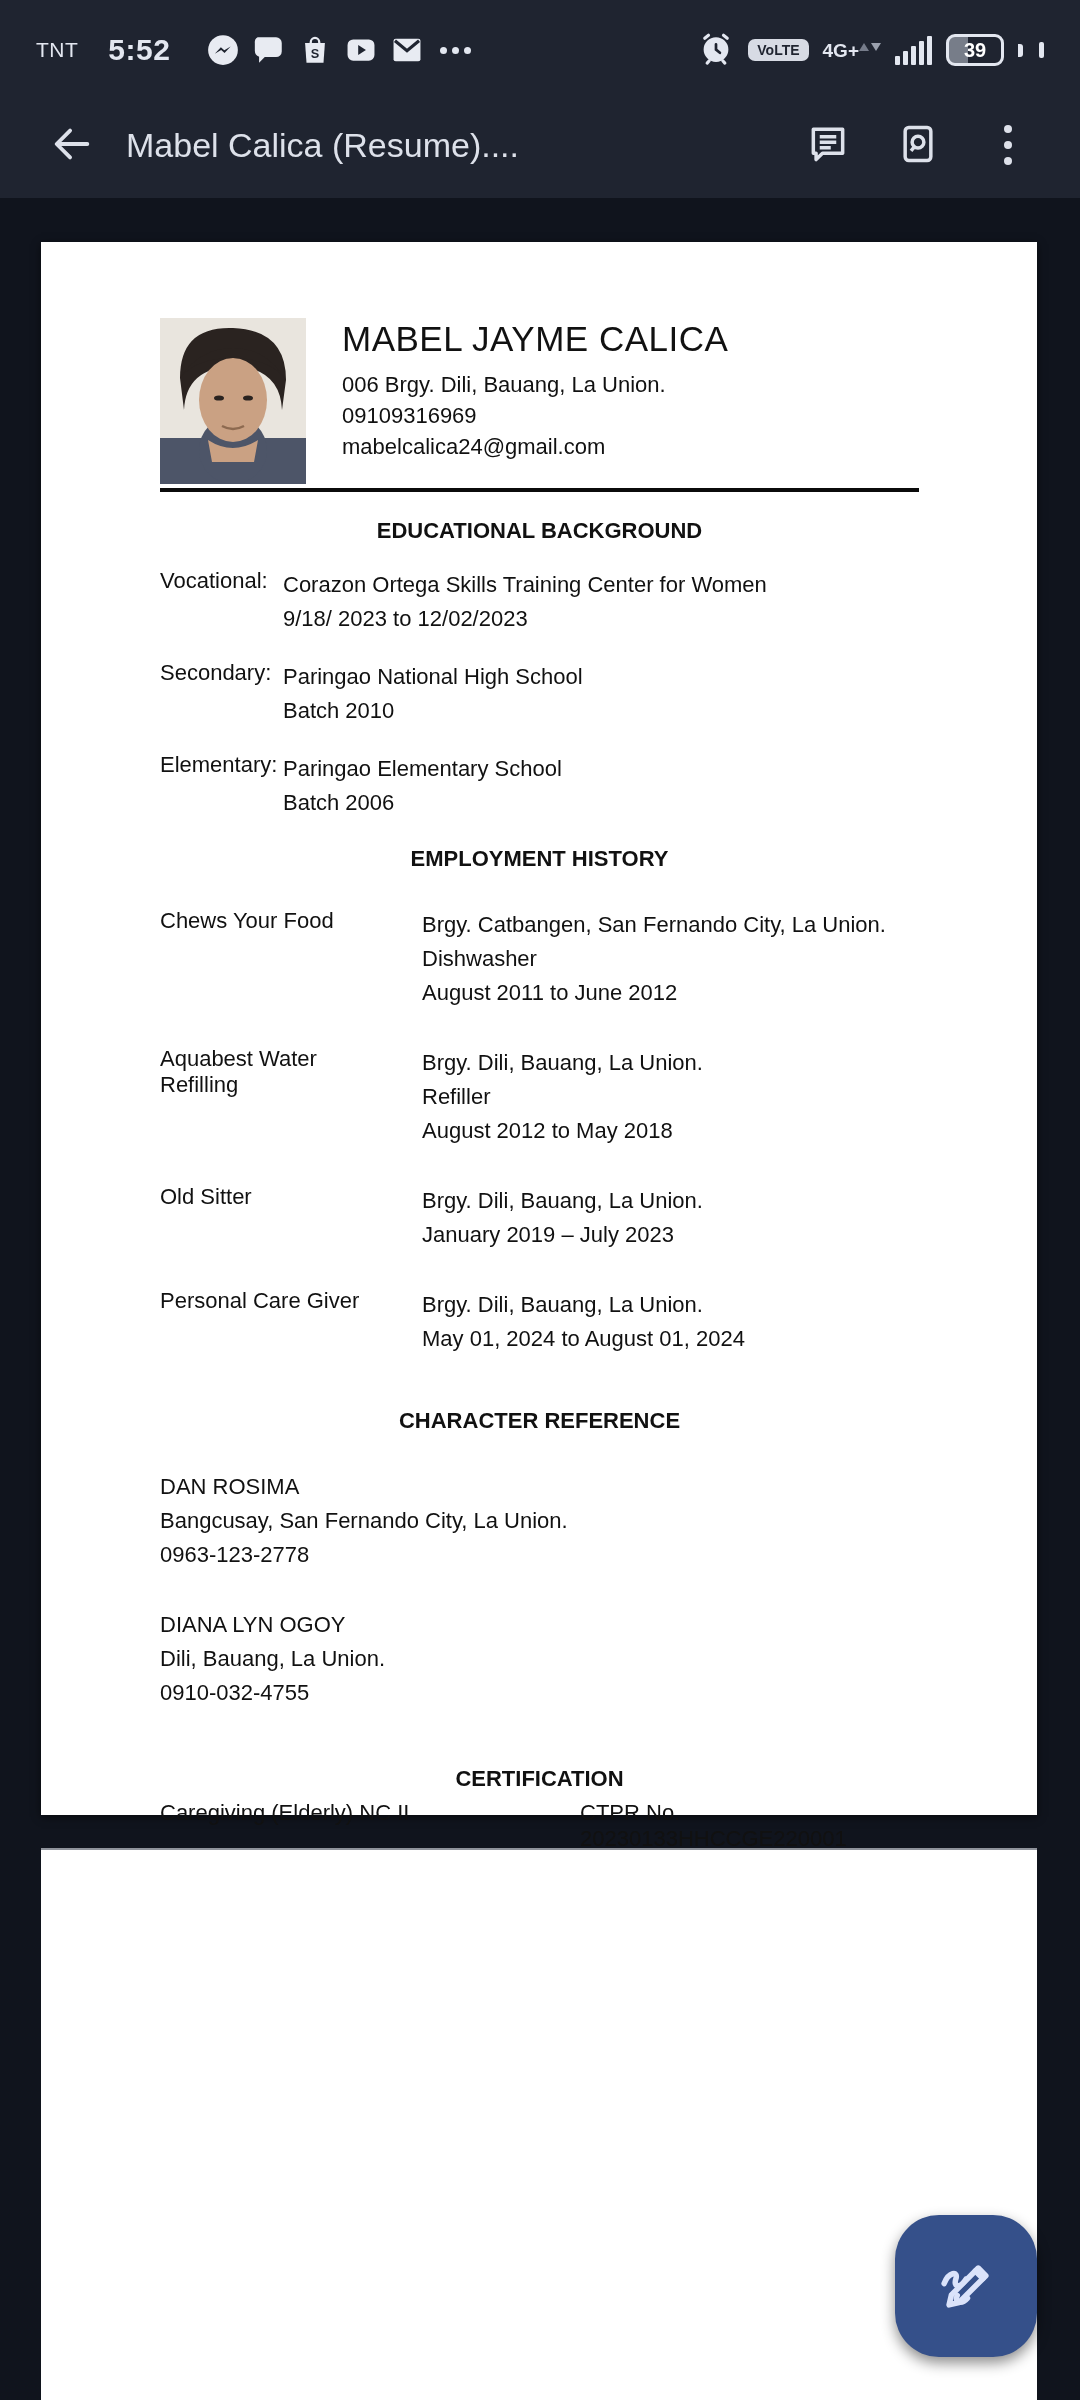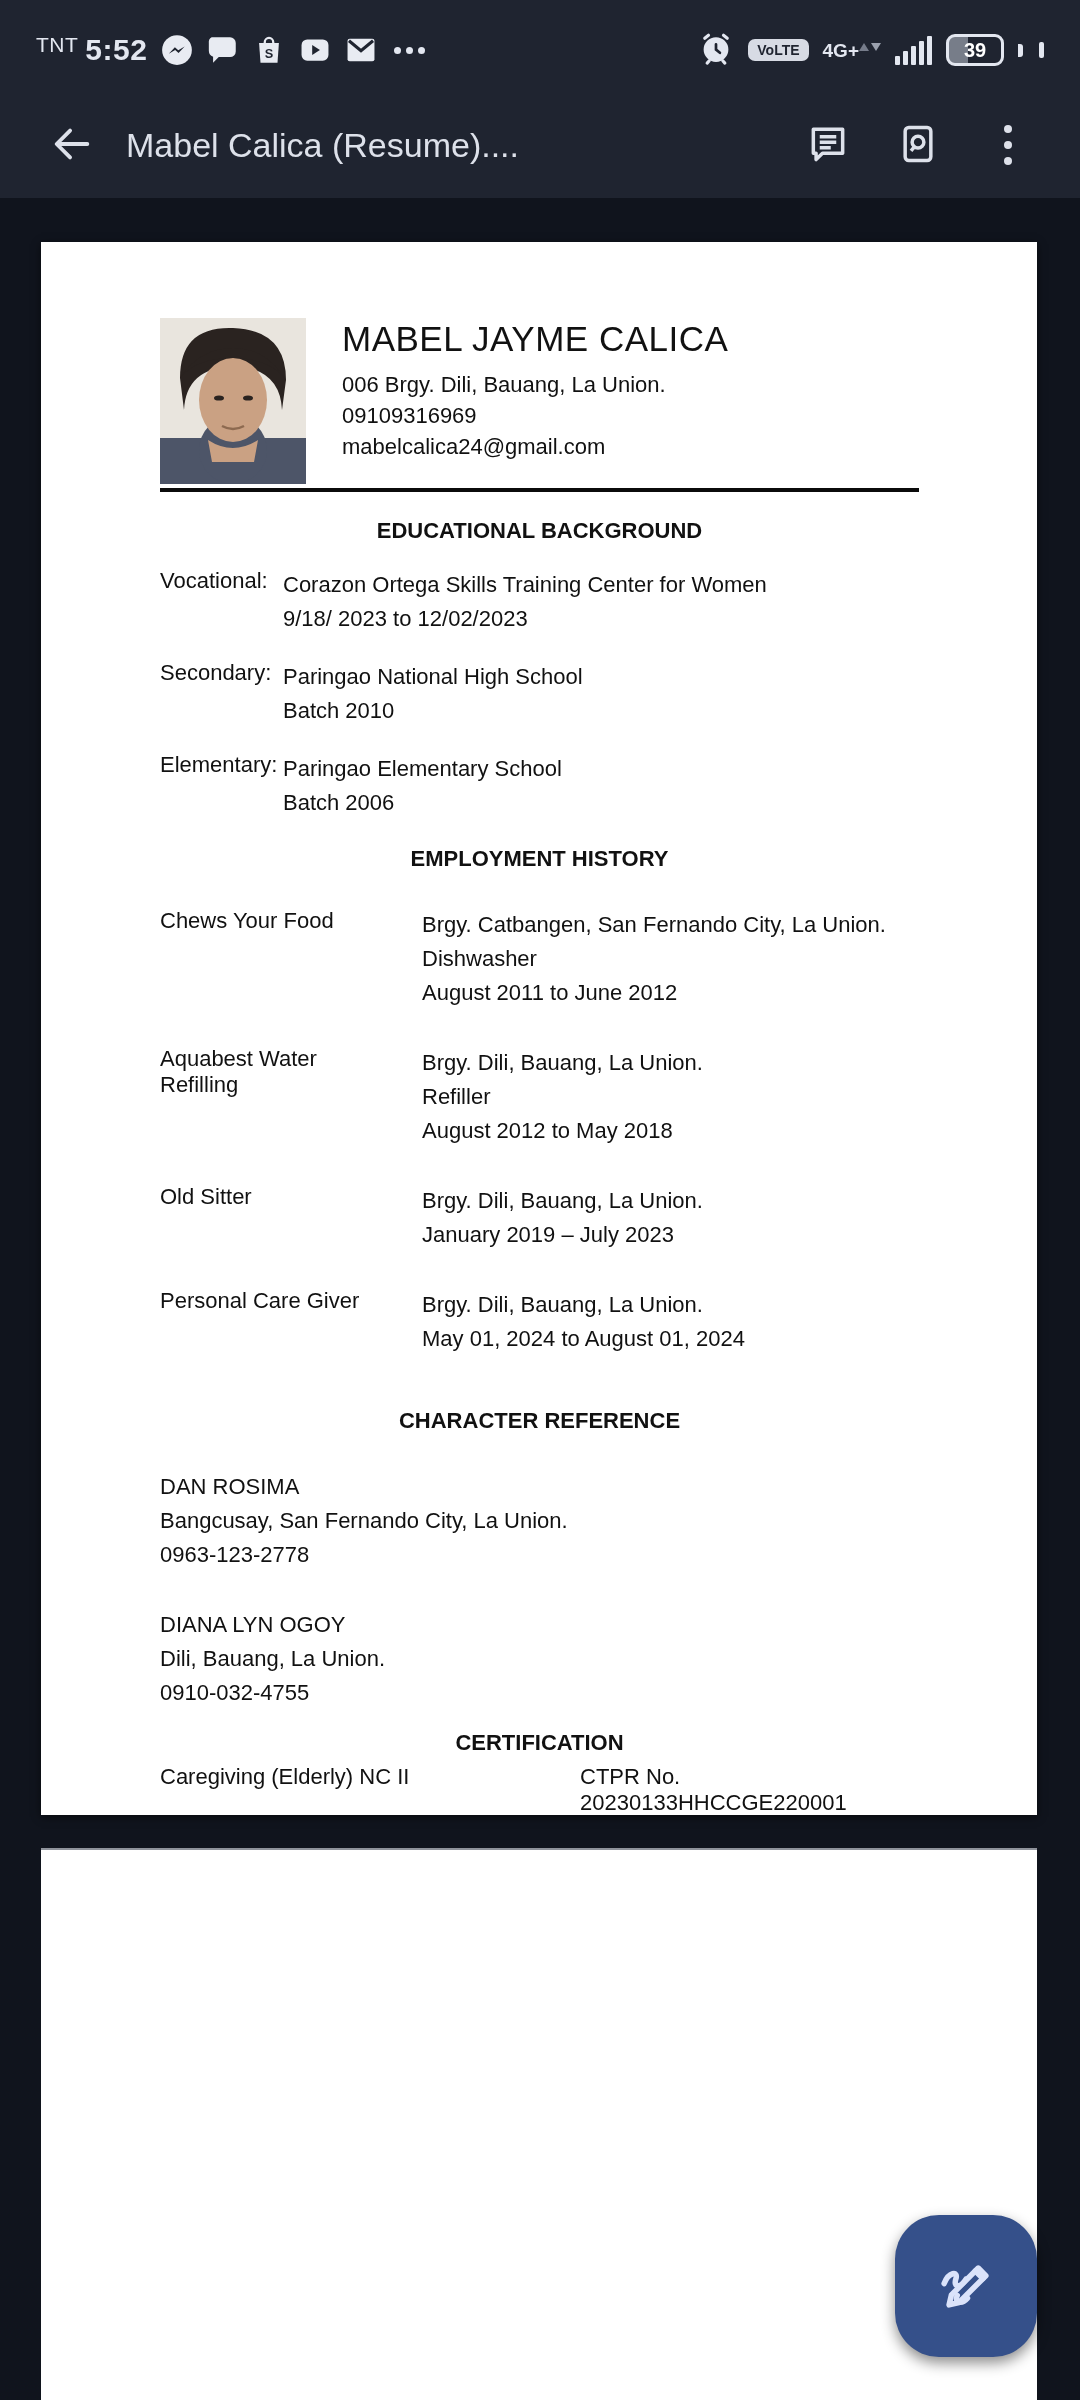--- a/index.html
+++ b/index.html
@@ -8,21 +8,21 @@
     position:relative; width:1080px; height:2400px; overflow:hidden;
     background:#10141d;
     font-family:"Liberation Sans","DejaVu Sans",sans-serif;
   }
   
   .statusbar{
     position:absolute; top:0; left:0; width:1080px; height:100px;
     background:#1f2430; display:flex; align-items:center; justify-content:space-between;
     padding:0 36px; color:#e3e7f0;
   }
-  .sb-left{ display:flex; align-items:flex-start; gap:7px; }
+  .sb-left{ display:flex; align-items:center; gap:30px; }
   .sb-carrier{ font-size:21px; letter-spacing:.5px; }
   .sb-time{ font-size:30px; font-weight:700; letter-spacing:.5px; }
   .sb-notifs{ display:flex; align-items:center; gap:12px; margin-left:6px; }
   .sb-notifs svg{ display:block; }
   .more-dots{ display:flex; gap:5px; margin-left:4px; }
   .more-dots i{ width:7px; height:7px; border-radius:50%; background:#e3e7f0; }
   .sb-right{ display:flex; align-items:center; gap:14px; }
   .volte{ background:#d7dbe4; color:#1f2430; font-weight:700; font-size:14px;
     padding:3px 9px; border-radius:7px; }
   .net{ display:flex; flex-direction:row; align-items:flex-start; line-height:1; }
@@ -71,21 +71,21 @@
   
   .edu-row{ display:flex; margin-top:24px; }
   .edu-label{ width:123px; flex:0 0 auto; font-size:22px; }
   .row-lines{ font-size:22px; line-height:34px; }
   
   .emp-row{ display:flex; margin-top:36px;gap:21px; }
   .emp-label{ width:241px; flex:0 0 auto; font-size:22px; }
   
   .ref-block{ margin-top:36px; font-size:22px; line-height:34px; }
   
-  .cert-title{ margin-top:20px; }
+  .cert-title{ margin-top:56px; }
   .cert-row{ display:flex; font-size:22px; margin-top:8px; }
   .cert-left{ width:420px; flex:0 0 auto; }
   .cert-lines{ font-size:22px; line-height:34px; margin-top:36px; }
   
   .certify{ font-style:italic; font-size:22px; margin-top:60px; }
   .signature{ margin:2px 0 -30px 50px; }
   .sig-name{ font-size:23px; font-weight:700; text-decoration:underline; letter-spacing:.3px; }
   .applicant{ font-style:italic; font-size:22px; margin:4px 0 0 48px; }
   
   .fab{

